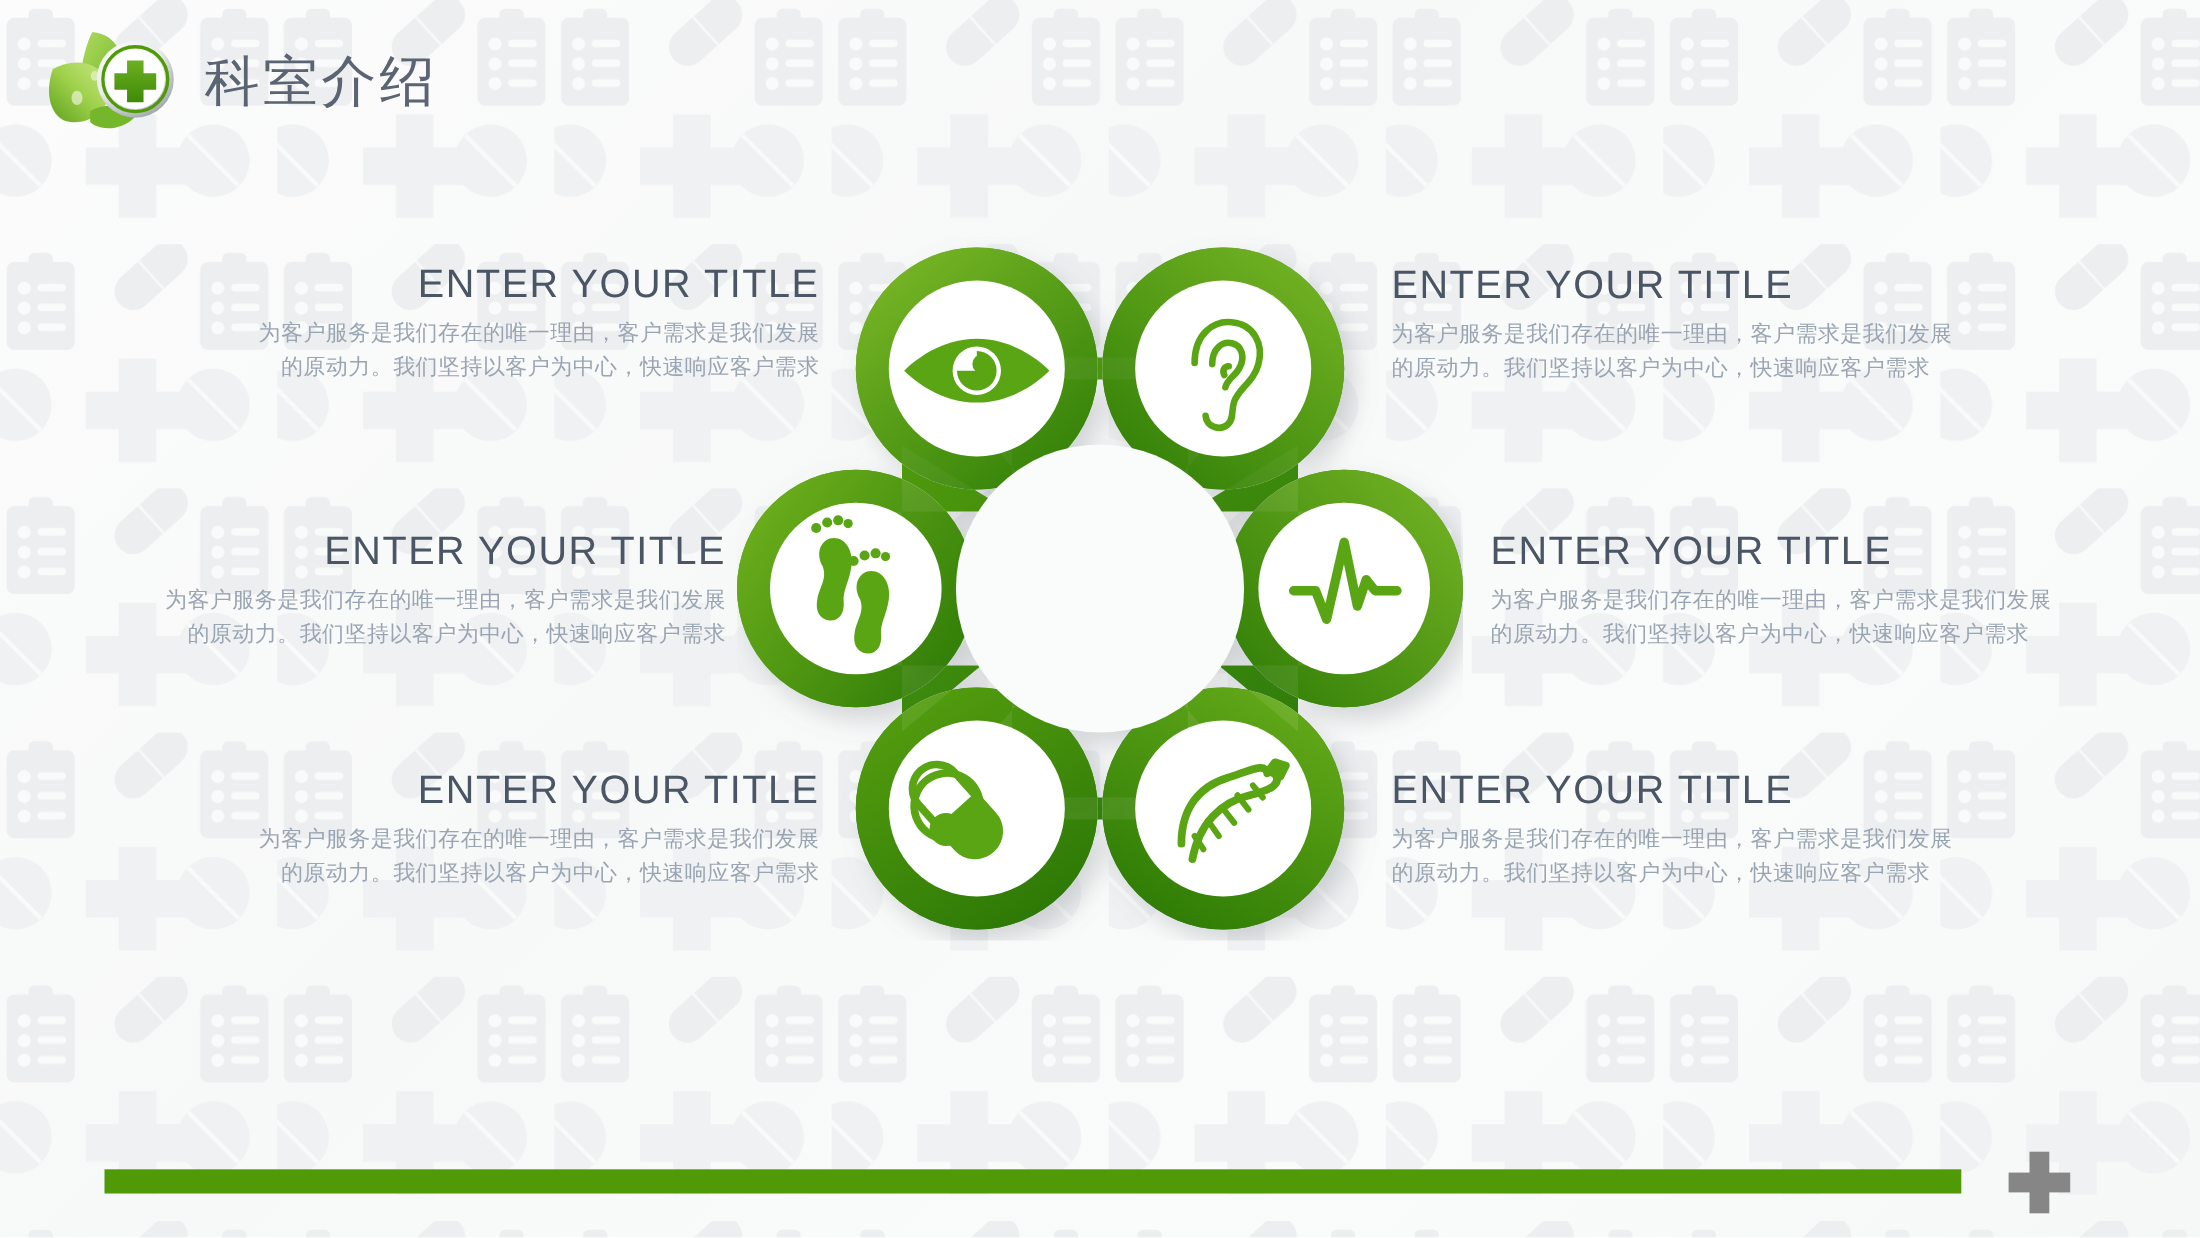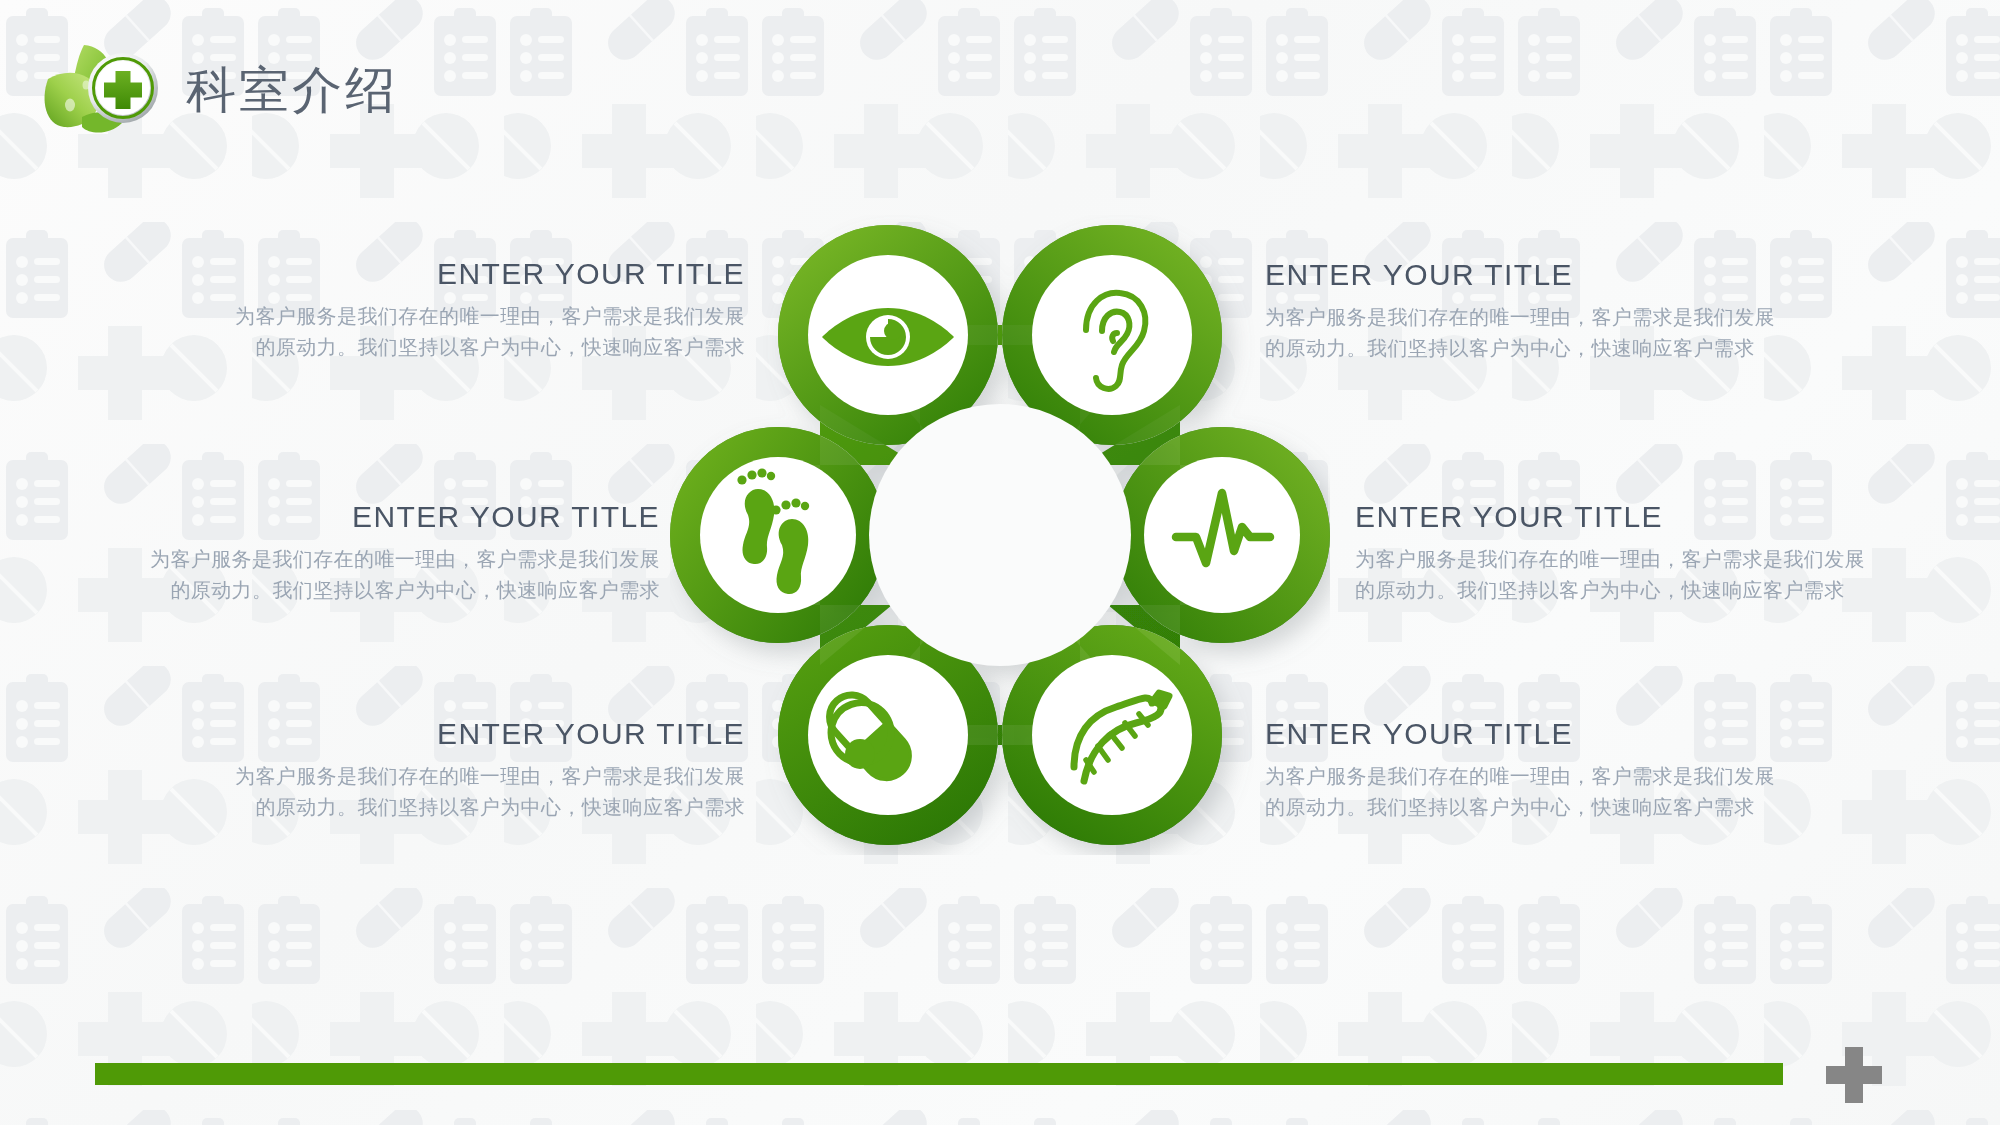--- a/index.html
+++ b/index.html
@@ -21,21 +21,21 @@
     position: absolute;
     inset: 0;
     opacity: 1;
     pointer-events: none;
   }
 
   
   #header {
     position: absolute;
     left: 40px;
-    top: 32px;
+    top: 16px;
     display: flex;
     align-items: center;
     gap: 16px;
     height: 110px;
   }
   #logo-mark {
     position: relative;
     width: 130px;
     height: 108px;
     flex: none;
@@ -48,27 +48,26 @@
     white-space: nowrap;
     margin-top: 6px;
   }
 
   
   .info-block {
     position: absolute;
     width: 540px;
   }
   .info-block .ititle {
-    font-size: 30px;
+    font-size: 36px;
     color: #4a5565;
     letter-spacing: 1.4px;
     line-height: 1.25;
     margin-bottom: 8px;
     white-space: nowrap;
-    margin-top: 20px;
   }
   .info-block .idesc {
     font-size: 20px;
     color: #9aa5b3;
     line-height: 1.55;
     letter-spacing: 0.4px;
   }
   .align-right { text-align: right; }
   .align-left  { text-align: left; }
 

